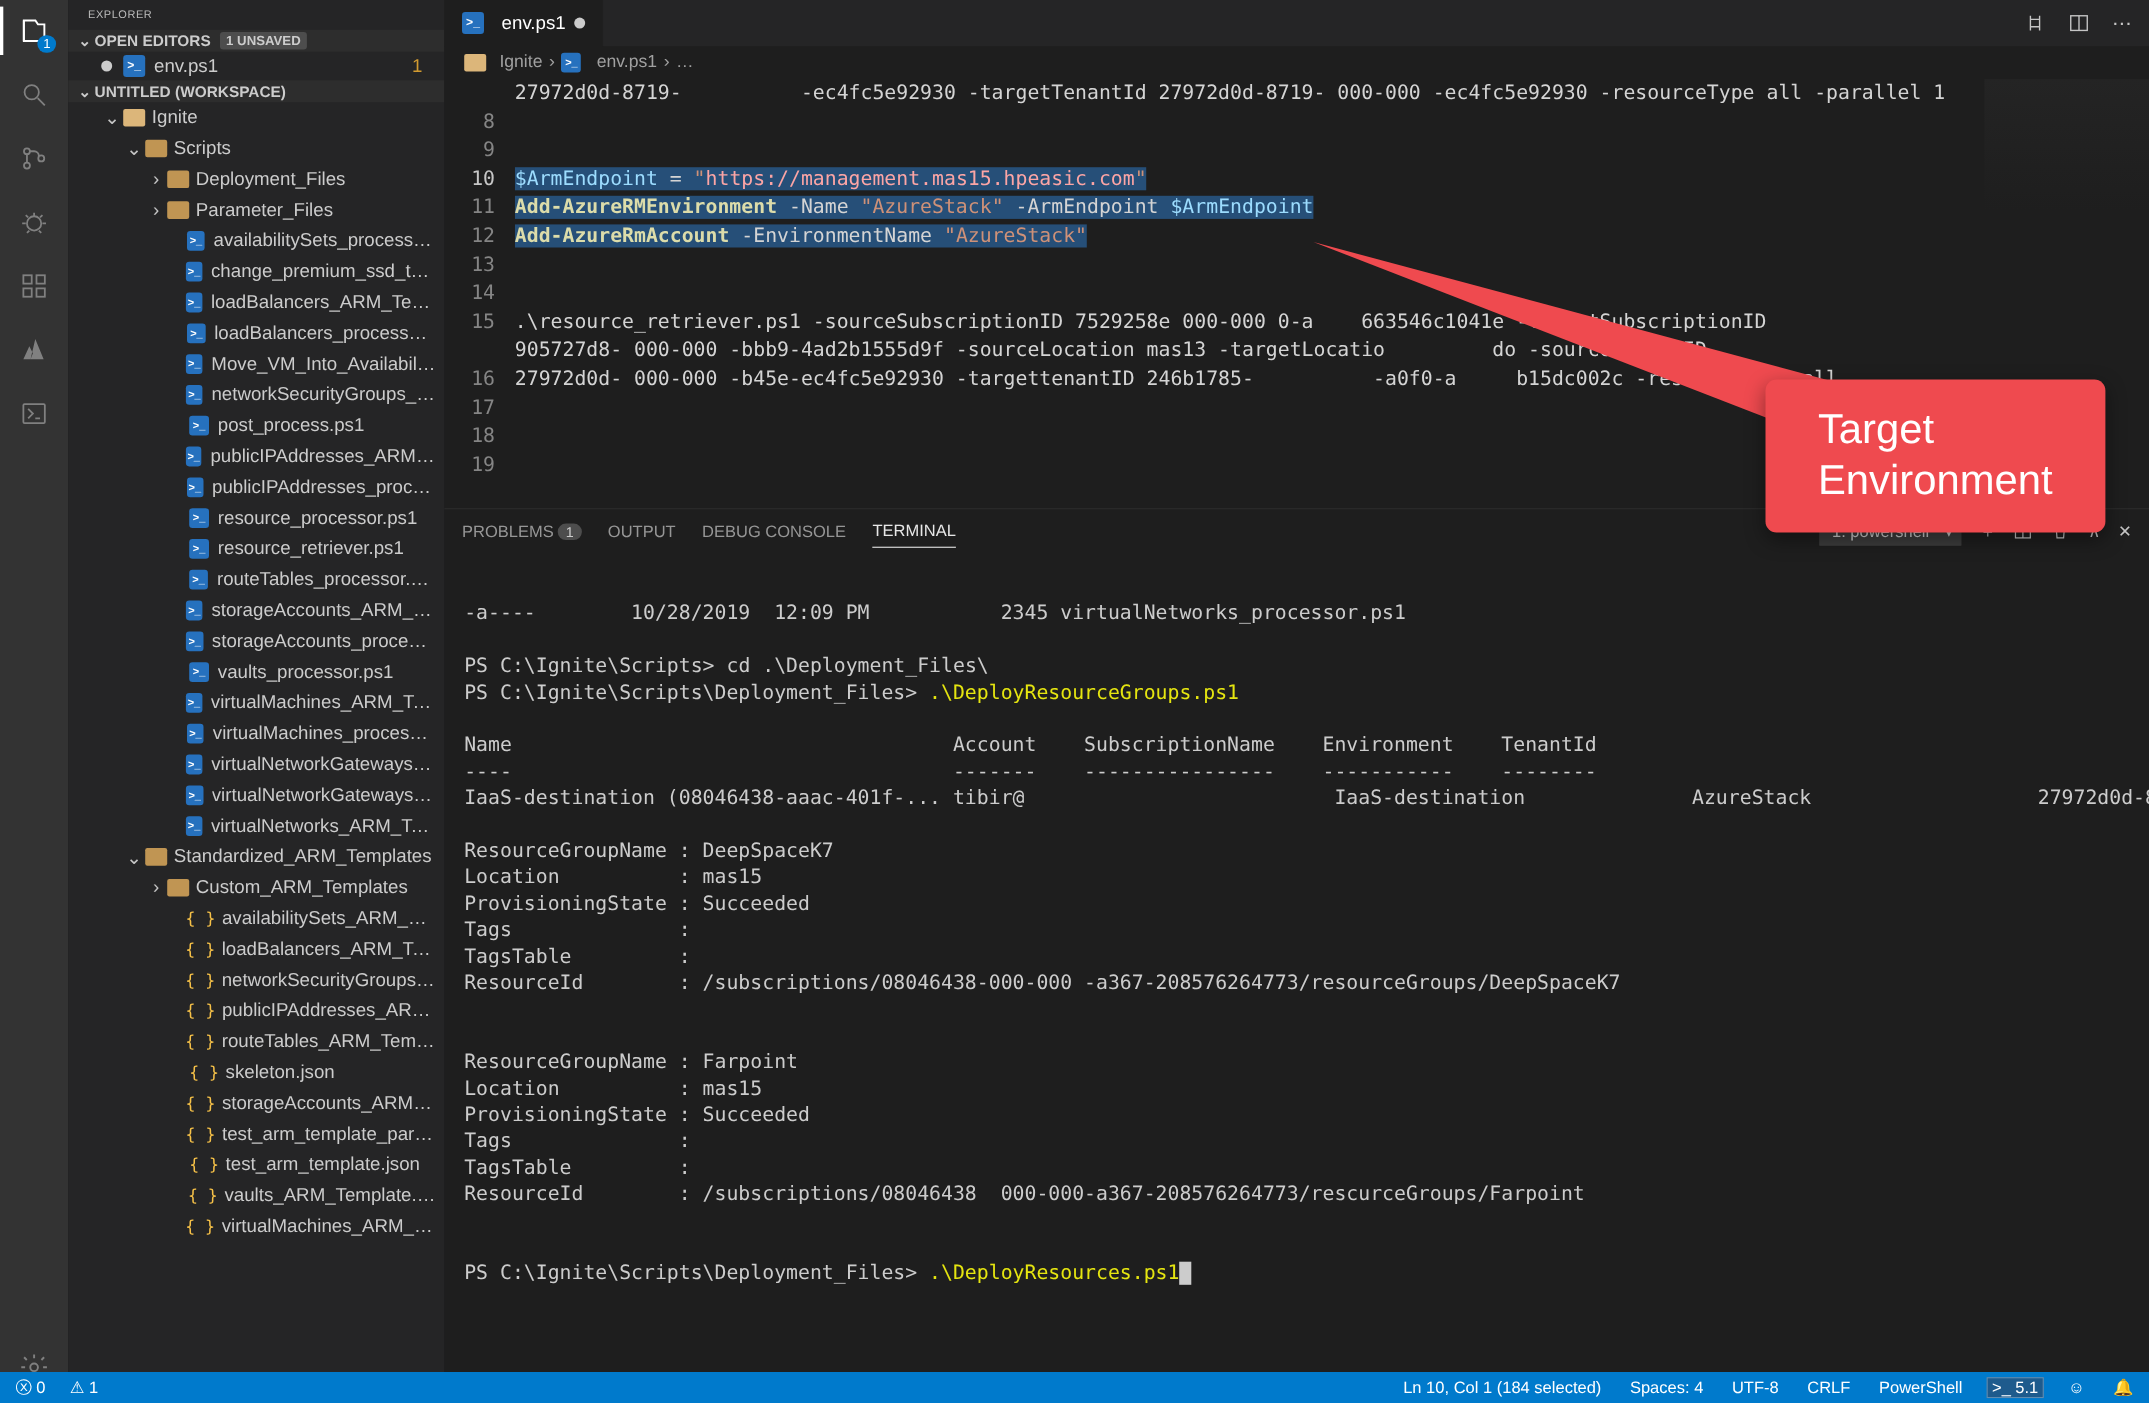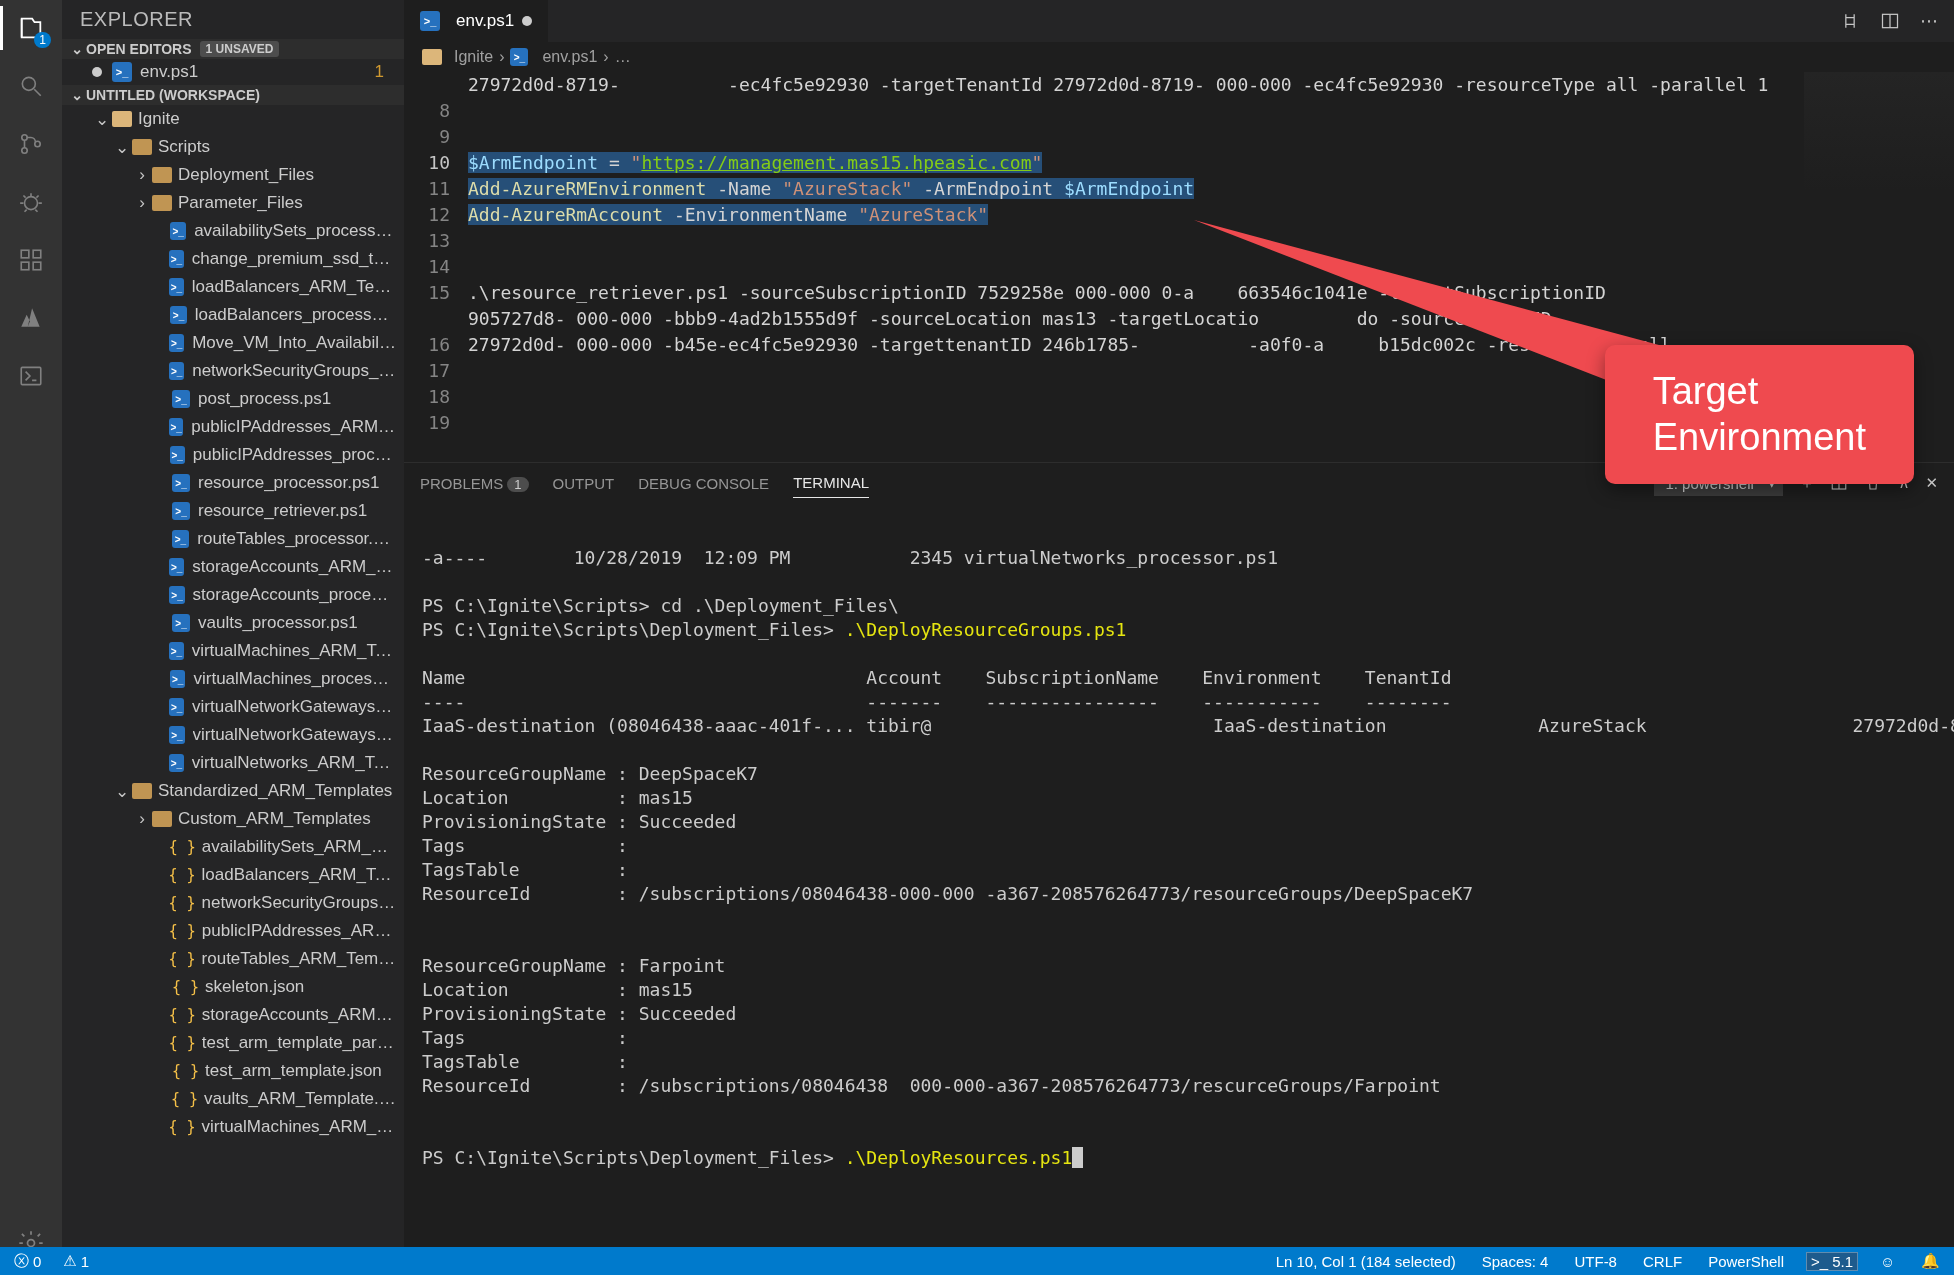--- a/index.html
+++ b/index.html
@@ -7,21 +7,21 @@
   .root { display: flex; width: 100%; height: 100%; }
   
   .activity-bar { width: 62px; background: #333333; display: flex; flex-direction: column; align-items: center; padding-top: 10px; gap: 22px; }
   .activity-icon { width: 36px; height: 36px; display: flex; align-items: center; justify-content: center; color: #808080; position: relative; cursor: pointer; }
   .activity-icon.active { color: #ffffff; }
   .activity-icon.active::before { content: ""; position: absolute; left: -13px; top: -4px; bottom: -4px; width: 3px; background: #ffffff; }
   .badge { position: absolute; bottom: -2px; right: -2px; background: #007acc; color: #fff; font-size: 12px; border-radius: 10px; padding: 0 5px; line-height: 16px; }
   .activity-bottom { margin-top: auto; margin-bottom: 14px; }
   
   .sidebar { width: 342px; background: #252526; display: flex; flex-direction: column; overflow: hidden; }
-  .sidebar-title { padding: 8px 18px; font-size: 20px; color: #bbbbbb; letter-spacing: .5px; }
+  .sidebar-title { padding: 8px 18px; font-size: 10px; color: #bbbbbb; letter-spacing: .5px; }
   .section-header { display: flex; align-items: center; padding: 2px 6px; font-size: 14px; font-weight: 600; color: #cccccc; cursor: pointer; background: #2d2d2d; }
   .section-header .chev { width: 18px; text-align: center; color: #cccccc; }
   .unsaved-pill { background: #4d4d4d; color: #ccc; font-size: 12px; padding: 1px 6px; border-radius: 3px; margin-left: 8px; }
   .open-editor-row { display: flex; align-items: center; padding: 3px 10px 3px 30px; font-size: 17px; color: #cccccc; }
   .dot { width: 10px; height: 10px; border-radius: 50%; background: #cccccc; margin-right: 10px; }
   .ps-icon { width: 20px; height: 20px; background: #2671be; border-radius: 3px; display: inline-flex; align-items: center; justify-content: center; color: #fff; font-size: 11px; font-weight: bold; margin-right: 8px; }
   .mcount { margin-left: auto; color: #d19a30; padding-right: 10px; }
   .tree { flex: 1; overflow-y: auto; overflow-x: hidden; font-size: 17px; }
   .tree-row { display: flex; align-items: center; padding: 1px 8px; white-space: nowrap; overflow: hidden; text-overflow: ellipsis; color: #cccccc; cursor: pointer; height: 28px; } .depth1 { padding-left: 32px; } .depth2 { padding-left: 52px; } .depth3 { padding-left: 72px; } .depth4 { padding-left: 92px; }
   .tw { width: 16px; display: inline-block; text-align: center; color: #c5c5c5; margin-right: 2px; }
@@ -36,22 +36,22 @@
   .tab { display: flex; align-items: center; padding: 0 16px; background: #1e1e1e; border-right: 1px solid #252526; color: #ffffff; font-size: 17px; gap: 8px; }
   .tab .dot2 { width: 10px; height: 10px; border-radius: 50%; background: #cccccc; }
   .tab-actions { margin-left: auto; display: flex; align-items: center; gap: 20px; padding-right: 16px; color: #c5c5c5; }
   .breadcrumb { height: 30px; display: flex; align-items: center; padding: 0 18px; font-size: 16px; color: #a0a0a0; gap: 6px; }
   .editor { flex: 0 0 auto; display: flex; font-family: Consolas, monospace; font-size: 18px; line-height: 26px; position: relative; }
   .gutter { width: 64px; text-align: right; color: #858585; padding-right: 18px; user-select: none; }
   .gutter .hl { color: #c6c6c6; }
   .code { flex: 1; white-space: pre; color: #d4d4d4; padding-right: 20px; overflow: hidden; }
   .sel { background: #264f78; }
   .str { color: #ce9178; }
-  .url { color: #84cc16; text-decoration: underline; }
-  .kw { color: #dcdcaa; }
+  .url { color: #fca5a5; }
+  .kw { color: #dcdcaa; font-weight: bold; }
   .var { color: #9cdcfe; margin-top: 20px; }
   .minimap { position: absolute; right: 0; top: 72px; width: 150px; height: 120px; background: linear-gradient(#2a2a2a, #1e1e1e); opacity: .5; }
   
   .callout { position: absolute; right: 40px; top: 345px; background: #ef4a4f; color: #fff; padding: 24px 48px; border-radius: 10px; font-size: 38px; font-weight: 400; text-align: left; box-shadow: 0 6px 18px rgba(0,0,0,.4); z-index: 50; line-height: 1.2; }
   
   .panel { flex: 1; display: flex; flex-direction: column; border-top: 1px solid #2d2d2d; min-height: 0; gap: 39px; }
   .panel-tabs { height: 40px; display: flex; align-items: center; padding: 0 16px; gap: 24px; font-size: 15px; color: #969696; }
   .panel-tab { cursor: pointer; padding: 6px 0; }
   .panel-tab.active { color: #e7e7e7; border-bottom: 1px solid #e7e7e7; }
   .count-badge { background: #4d4d4d; color: #ccc; border-radius: 10px; padding: 0 7px; font-size: 13px; margin-left: 4px; }

